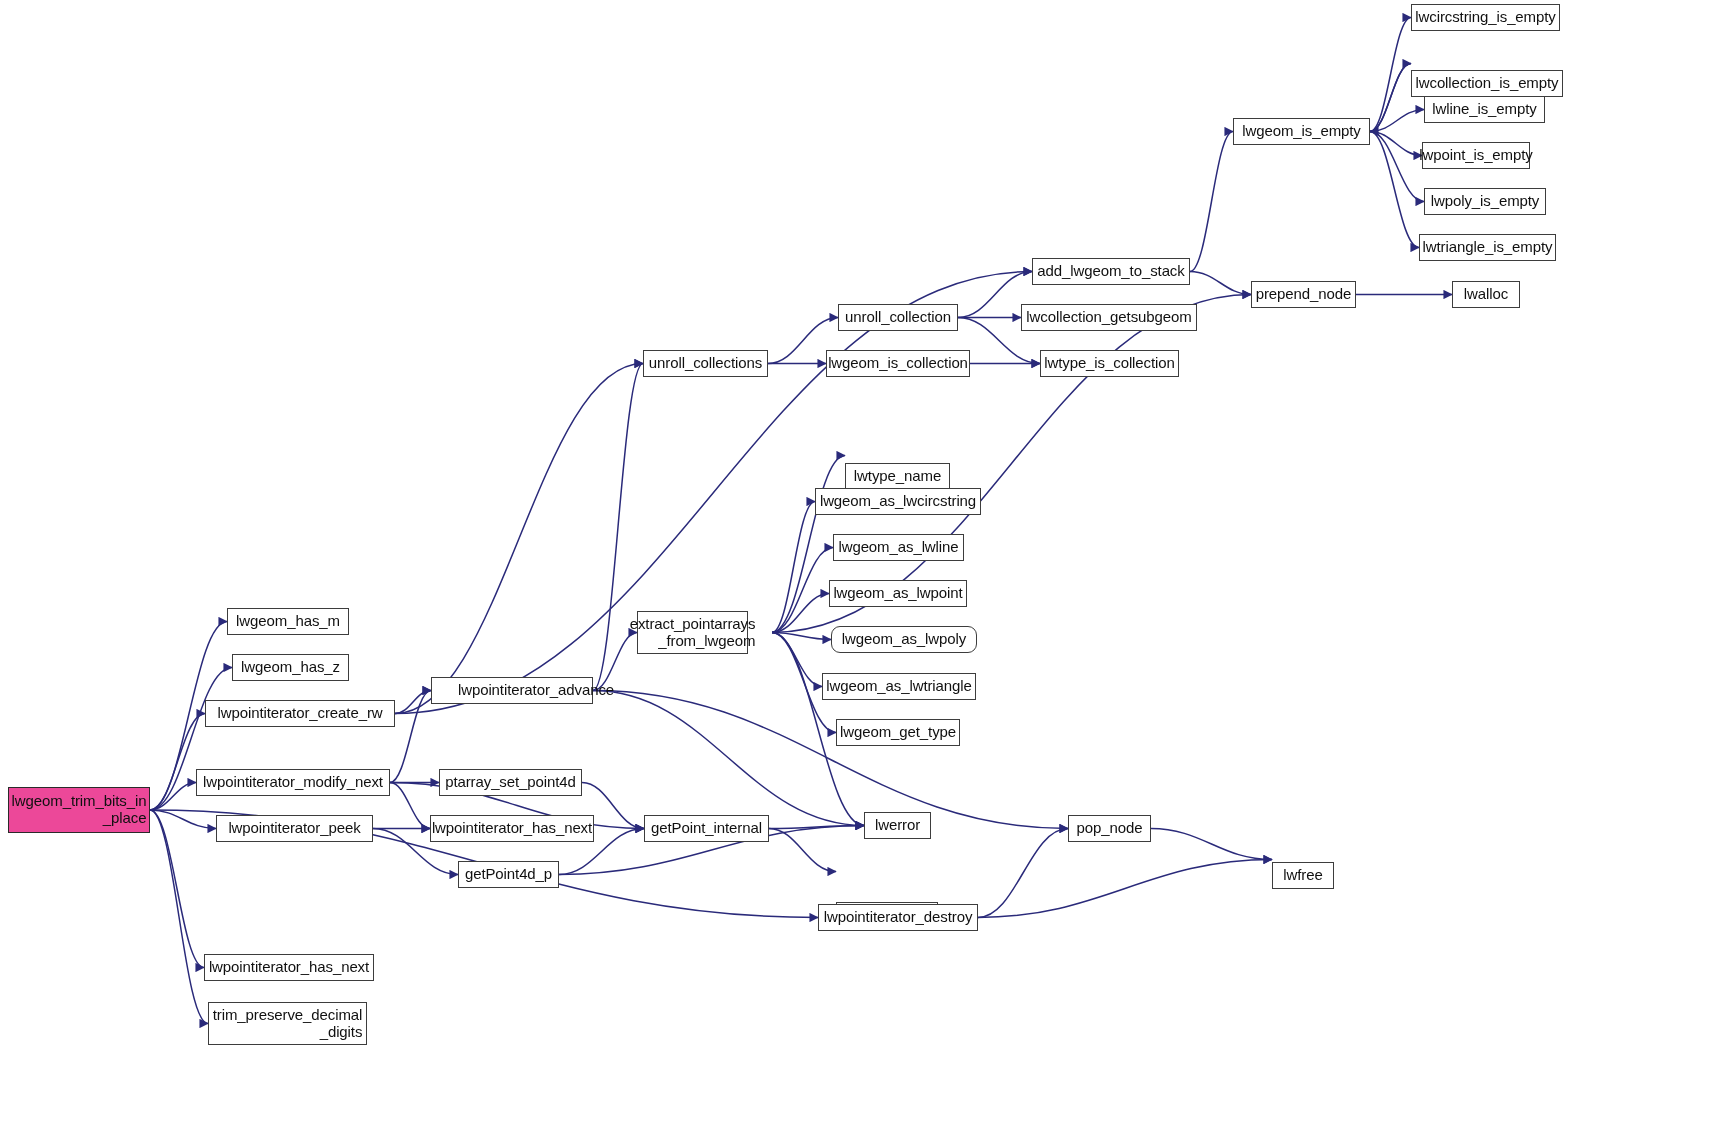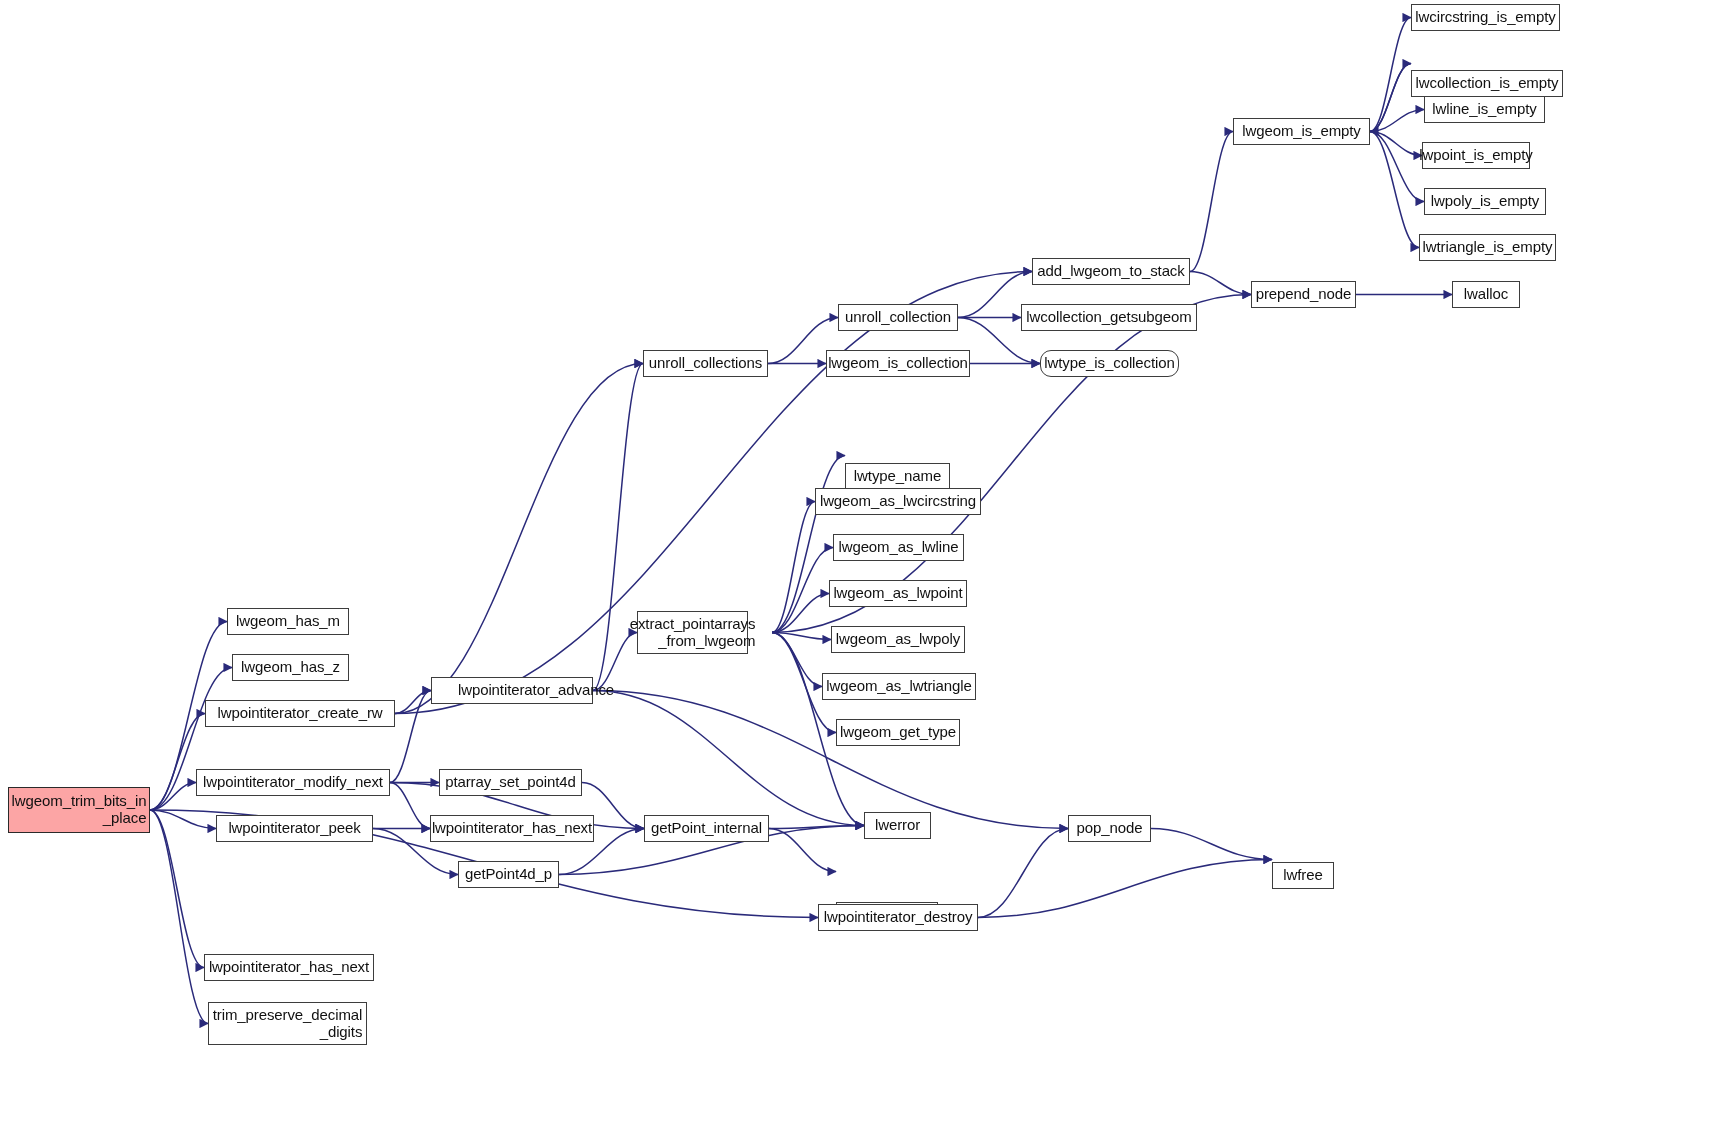--- a/index.html
+++ b/index.html
@@ -31,21 +31,21 @@
     line-height: 1.12;
     display: flex;
     align-items: center;
     justify-content: center;
     text-align: right;
     white-space: pre-line;
     letter-spacing: -0.1px;
     z-index: 5;
   }
   .node.root {
-    background: #fca5a5;
+    background: #ec4899;
     border-color: #2a2a2a;
   }
 </style>
 </head>
 <body>
 
 <div id="canvas">
   <svg id="edge-layer" viewBox="0 0 1720 1146" preserveAspectRatio="none">
     <defs>
       <marker id="arrow" viewBox="0 0 10 10" refX="9.2" refY="5" markerWidth="6.2" markerHeight="6.2" orient="auto-start-reverse">
@@ -122,38 +122,38 @@
 _digits</div>
       <div class="node" style="left: 431px; top: 677px; width: 162px; height: 27px; padding-left: 48px;">lwpointiterator_advance</div>
       <div class="node" style="left: 439px; top: 769px; width: 143px; height: 27px;">ptarray_set_point4d</div>
       <div class="node" style="left: 430px; top: 815px; width: 164px; height: 27px;">lwpointiterator_has_next</div>
       <div class="node" style="left: 458px; top: 861px; width: 101px; height: 27px;">getPoint4d_p</div>
       <div class="node" style="left: 644px; top: 815px; width: 125px; height: 27px;">getPoint_internal</div>
       <div class="node" style="left: 637px; top: 611px; width: 111px; height: 43px;">extract_pointarrays
 _from_lwgeom</div>
       <div class="node" style="left: 643px; top: 350px; width: 125px; height: 27px;">unroll_collections</div>
       <div class="node" style="left: 826px; top: 350px; width: 144px; height: 27px;">lwgeom_is_collection</div>
-      <div class="node" style="left: 1040px; top: 350px; width: 139px; height: 27px; border-radius: 11px;">lwtype_is_collection</div>
+      <div class="node" style="left: 1040px; top: 350px; width: 139px; height: 27px;">lwtype_is_collection</div>
       <div class="node" style="left: 838px; top: 304px; width: 120px; height: 27px;">unroll_collection</div>
       <div class="node" style="left: 1021px; top: 304px; width: 176px; height: 27px;">lwcollection_getsubgeom</div>
       <div class="node" style="left: 1032px; top: 258px; width: 158px; height: 27px;">add_lwgeom_to_stack</div>
       <div class="node" style="left: 1251px; top: 281px; width: 105px; height: 27px;">prepend_node</div>
       <div class="node" style="left: 1452px; top: 281px; width: 68px; height: 27px;">lwalloc</div>
       <div class="node" style="left: 1233px; top: 118px; width: 137px; height: 27px;">lwgeom_is_empty</div>
       <div class="node" style="left: 1411px; top: 4px; width: 149px; height: 27px;">lwcircstring_is_empty</div>
       <div class="node" style="left: 1411px; top: 50px; width: 152px; height: 27px; margin-top: 20px;">lwcollection_is_empty</div>
       <div class="node" style="left: 1424px; top: 96px; width: 121px; height: 27px;">lwline_is_empty</div>
       <div class="node" style="left: 1422px; top: 142px; width: 108px; height: 27px;">lwpoint_is_empty</div>
       <div class="node" style="left: 1424px; top: 188px; width: 122px; height: 27px;">lwpoly_is_empty</div>
       <div class="node" style="left: 1419px; top: 234px; width: 137px; height: 27px;">lwtriangle_is_empty</div>
       <div class="node" style="left: 845px; top: 442px; width: 105px; height: 27px; margin-top: 21px;">lwtype_name</div>
       <div class="node" style="left: 815px; top: 488px; width: 166px; height: 27px;">lwgeom_as_lwcircstring</div>
       <div class="node" style="left: 833px; top: 534px; width: 131px; height: 27px;">lwgeom_as_lwline</div>
       <div class="node" style="left: 829px; top: 580px; width: 138px; height: 27px;">lwgeom_as_lwpoint</div>
-      <div class="node" style="left: 831px; top: 626px; width: 134px; height: 27px;">lwgeom_as_lwpoly</div>
+      <div class="node" style="left: 831px; top: 626px; width: 146px; height: 27px; border-radius: 9px;">lwgeom_as_lwpoly</div>
       <div class="node" style="left: 822px; top: 673px; width: 154px; height: 27px;">lwgeom_as_lwtriangle</div>
       <div class="node" style="left: 836px; top: 719px; width: 124px; height: 27px;">lwgeom_get_type</div>
       <div class="node" style="left: 864px; top: 812px; width: 67px; height: 27px;">lwerror</div>
       <div class="node" style="left: 836px; top: 858px; width: 102px; height: 27px; margin-top: 44px;">ptarray_point_size</div>
       <div class="node" style="left: 818px; top: 904px; width: 160px; height: 27px;">lwpointiterator_destroy</div>
       <div class="node" style="left: 1068px; top: 815px; width: 83px; height: 27px;">pop_node</div>
       <div class="node" style="left: 1272px; top: 846px; width: 62px; height: 27px; margin-top: 16px;">lwfree</div>
     </div>
 </div>
 

